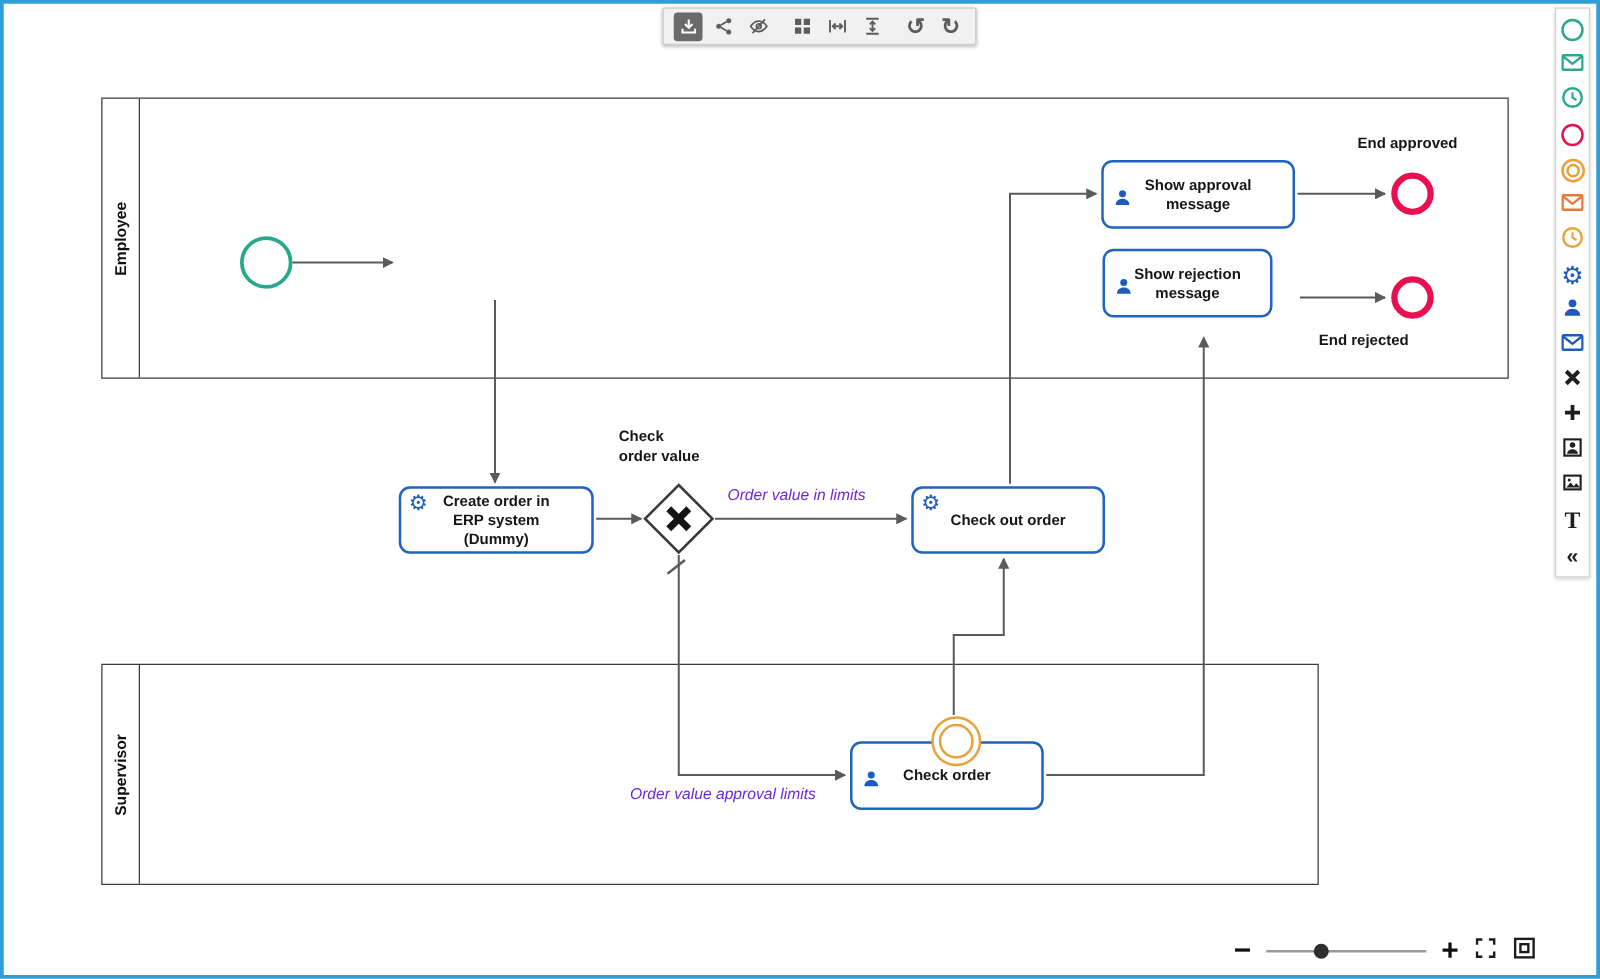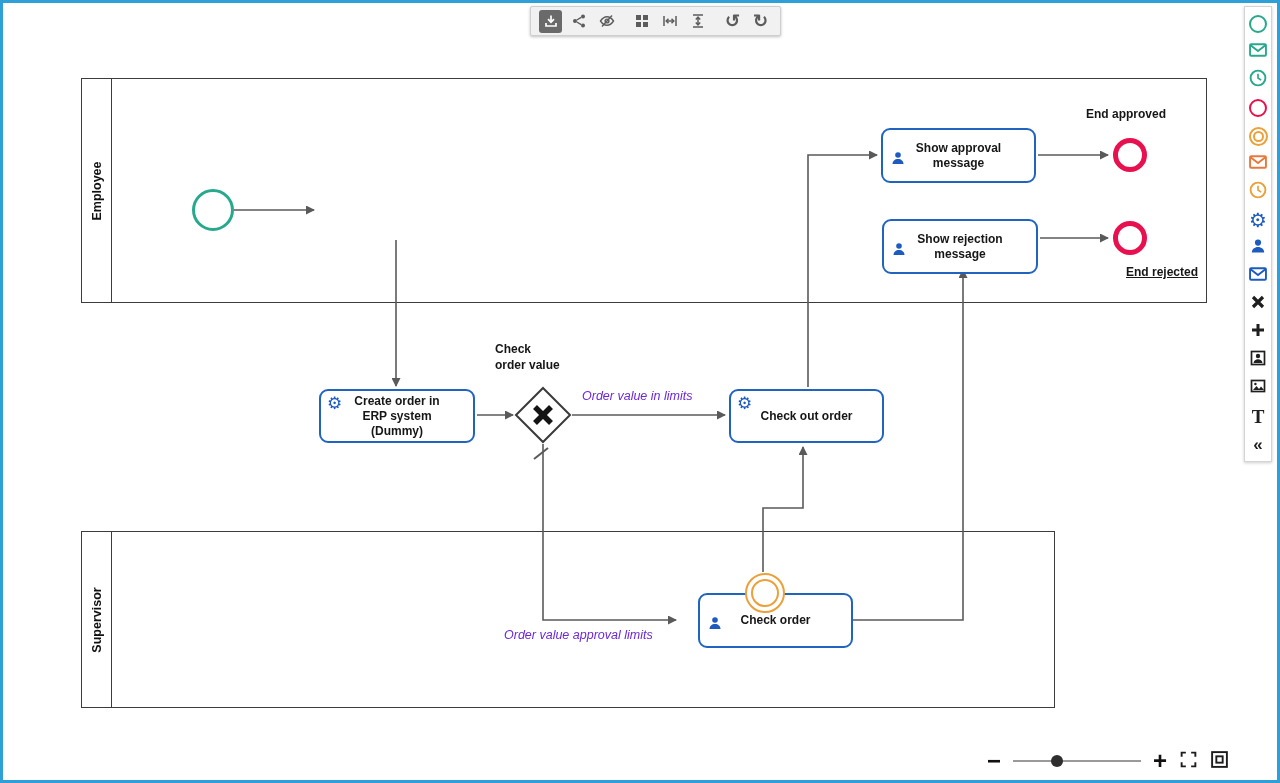--- a/index.html
+++ b/index.html
@@ -196,63 +196,63 @@
       <span>Create order in
 ERP system
 (Dummy)</span>
     </div>
 
     <div class="task" style="left:726px; top:386px; width:155px; height:54px;">
       <span class="task-icon-gear">⚙</span>
       <span>Check out order</span>
     </div>
 
-    <div class="task" style="left:677px; top:590px; width:155px; height:55px;margin-left:18px;">
+    <div class="task" style="left:677px; top:590px; width:155px; height:55px;">
       <span class="task-icon-person">
         <svg width="14" height="14" viewBox="0 0 14 14" fill="#1d5bbf">
             <circle cx="7" cy="4" r="2.8"></circle>
             <path d="M1.5 13c0-3 2.4-5 5.5-5s5.5 2 5.5 5z"></path>
           </svg>
       </span>
       <span>Check order</span>
     </div>
 
     <div class="task" style="left:878px; top:125px; width:155px; height:55px;justify-content:center;">
       <span class="task-icon-person">
         <svg width="14" height="14" viewBox="0 0 14 14" fill="#1d5bbf">
             <circle cx="7" cy="4" r="2.8"></circle>
             <path d="M1.5 13c0-3 2.4-5 5.5-5s5.5 2 5.5 5z"></path>
           </svg>
       </span>
       <span>Show approval
 message</span>
     </div>
 
-    <div class="task" style="left:879px; top:216px; width:156px; height:55px;">
+    <div class="task" style="left:879px; top:196px; width:136px; height:55px;">
       <span class="task-icon-person">
         <svg width="14" height="14" viewBox="0 0 14 14" fill="#1d5bbf">
             <circle cx="7" cy="4" r="2.8"></circle>
             <path d="M1.5 13c0-3 2.4-5 5.5-5s5.5 2 5.5 5z"></path>
           </svg>
       </span>
       <span>Show rejection
 message</span>
     </div>
 
     <div class="event-circle start-event"></div>
     <div class="event-circle end-event" style="left:1110px; top:135px;"></div>
     <div class="event-circle end-event" style="left:1110px; top:218px;"></div>
     <div class="event-circle boundary-event">
         <span></span>
       </div>
 
     <div class="lbl" style="left:492px; top:339px; width:96px;">Check
 order value</div>
     <div class="lbl" style="left:1083px; top:104px; width:90px;">End approved</div>
-    <div class="lbl" style="left:1123px; top:262px; width:88px;text-decoration:underline;">End rejected</div>
+    <div class="lbl" style="left:1052px; top:262px; width:88px;">End rejected</div>
     <div class="flbl" style="left:579px; top:386px;">Order value in limits</div>
     <div class="flbl" style="left:501px; top:625px;">Order value approval limits</div>
   </div>
 
   <div class="palette">
     <div class="pal-item c-teal">
       <span class="pal-circle"></span>
     </div>
     <div class="pal-item c-teal">
       <span>

